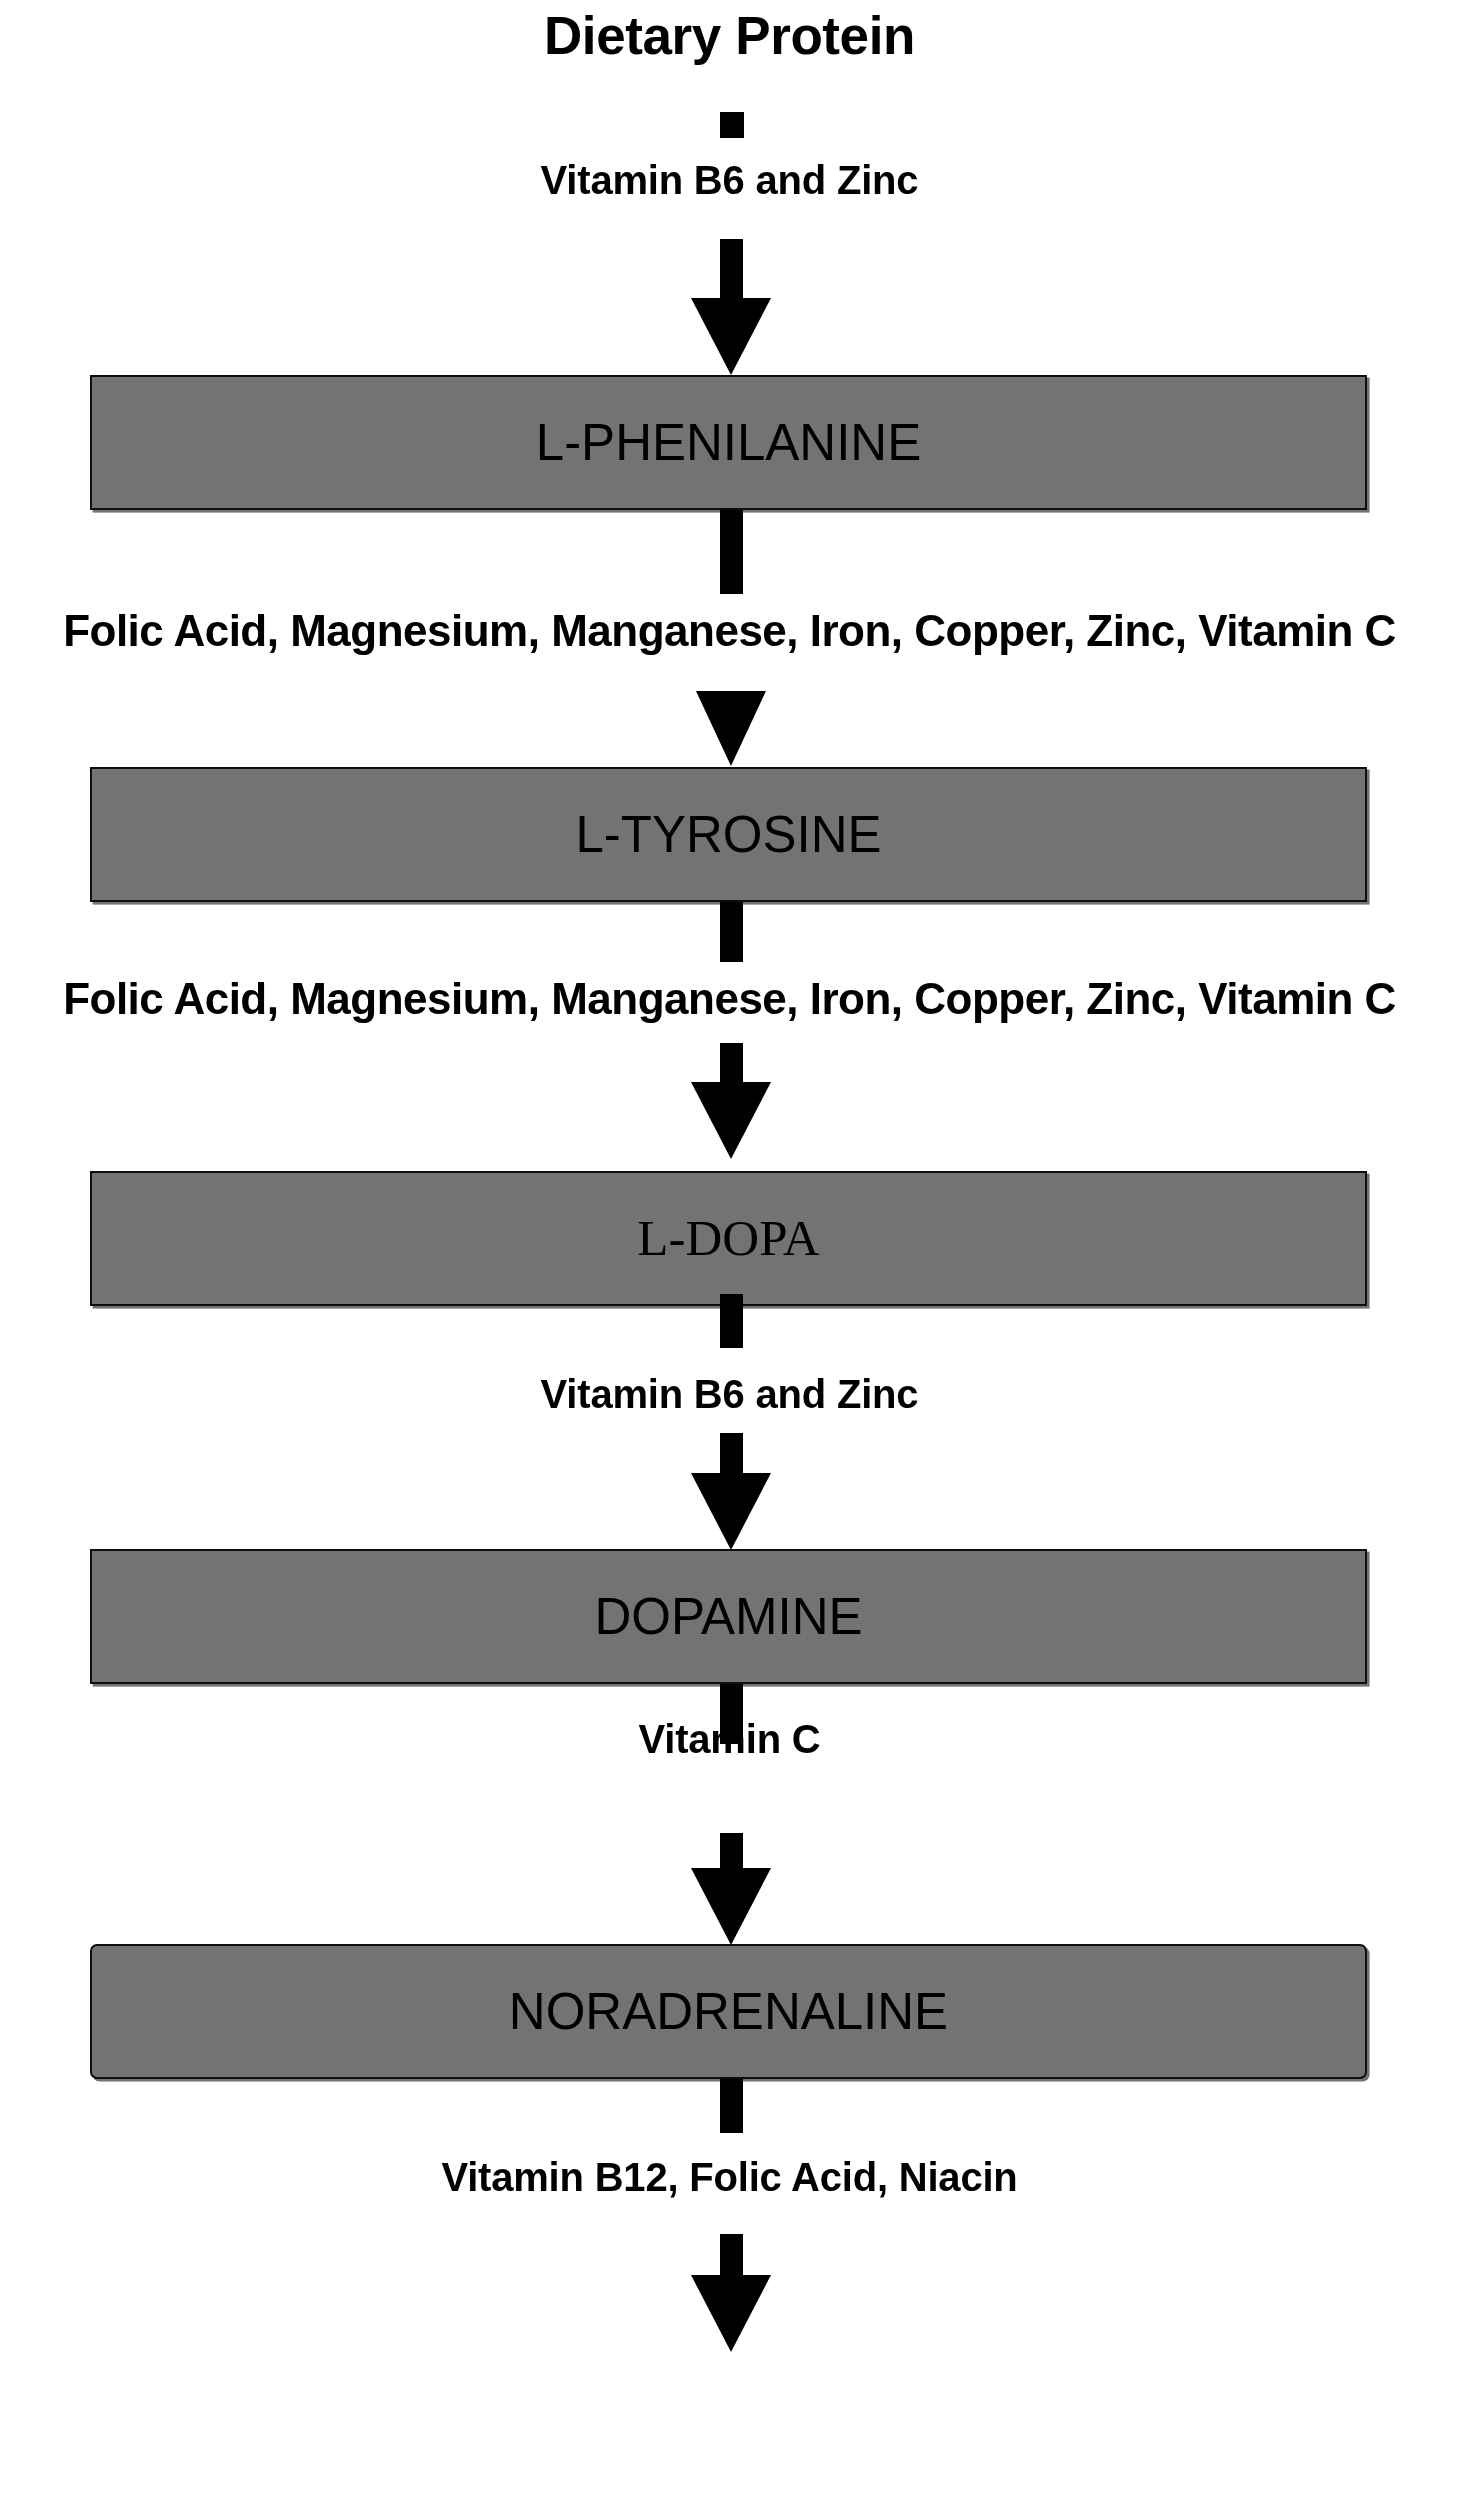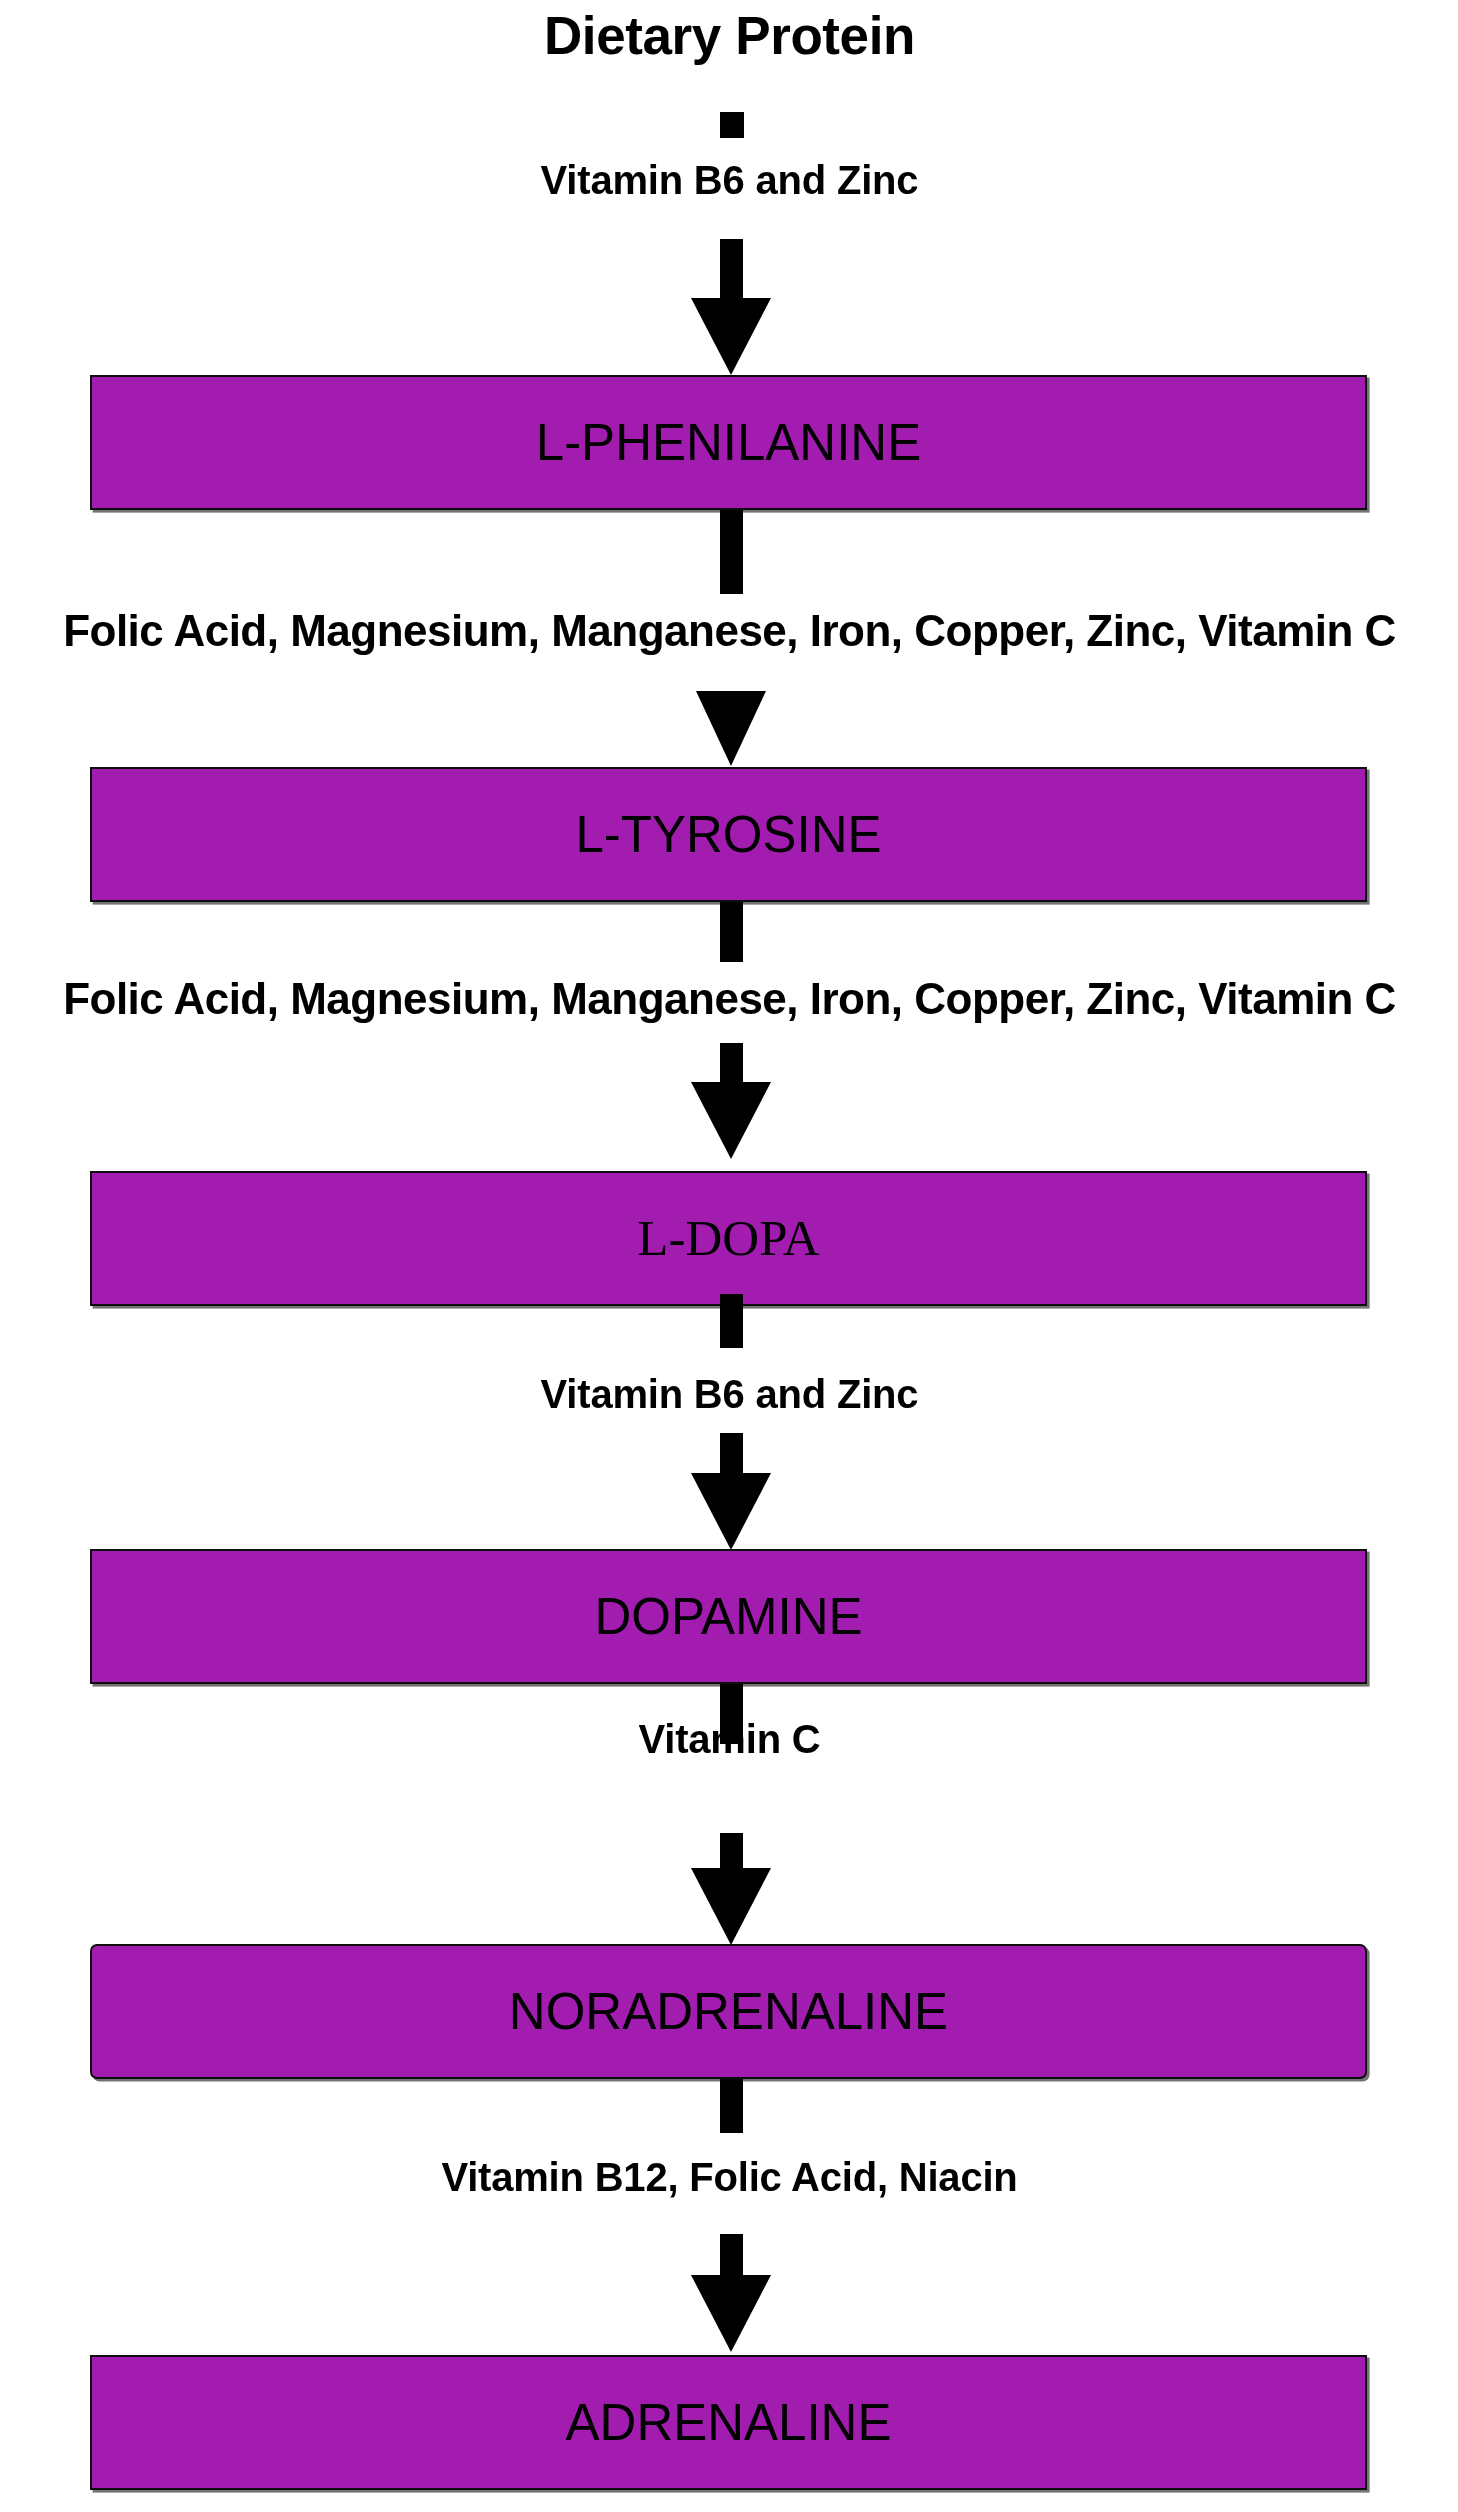--- a/index.html
+++ b/index.html
@@ -32,21 +32,21 @@
     white-space: nowrap;
   }
 
   
   .node-box {
     position: absolute;
     left: 90px;
     width: 1277px;
     height: 135px;
     box-sizing: border-box;
-    background: #a21caf;
+    background: #737373;
     border: 2.6px solid #0d0d0d;
     display: flex;
     align-items: center;
     justify-content: center;
     box-shadow: 2.6px 2.6px 0 0 rgba(90,90,90,0.85);
   }
   .node-label {
     font-size: 51px;
     font-weight: 400;
     letter-spacing: 0px;
@@ -164,18 +164,15 @@
     <span class="node-label">NORADRENALINE</span>
   </div>
 
   <div class="stem" style="top:2079px; height:54px;"></div>
 
   <div class="cofactor" style="top:2155px;">Vitamin B12, Folic Acid, Niacin</div>
 
   <div class="stem" style="top:2234px; height:63px;"></div>
   <div class="head" style="top:2275px;"></div>
 
-  <div class="node-box" style="top:2355px;">
-    <span class="node-label">ADRENALINE</span>
-  </div>
 
 </div>
 
 
 </body></html>

